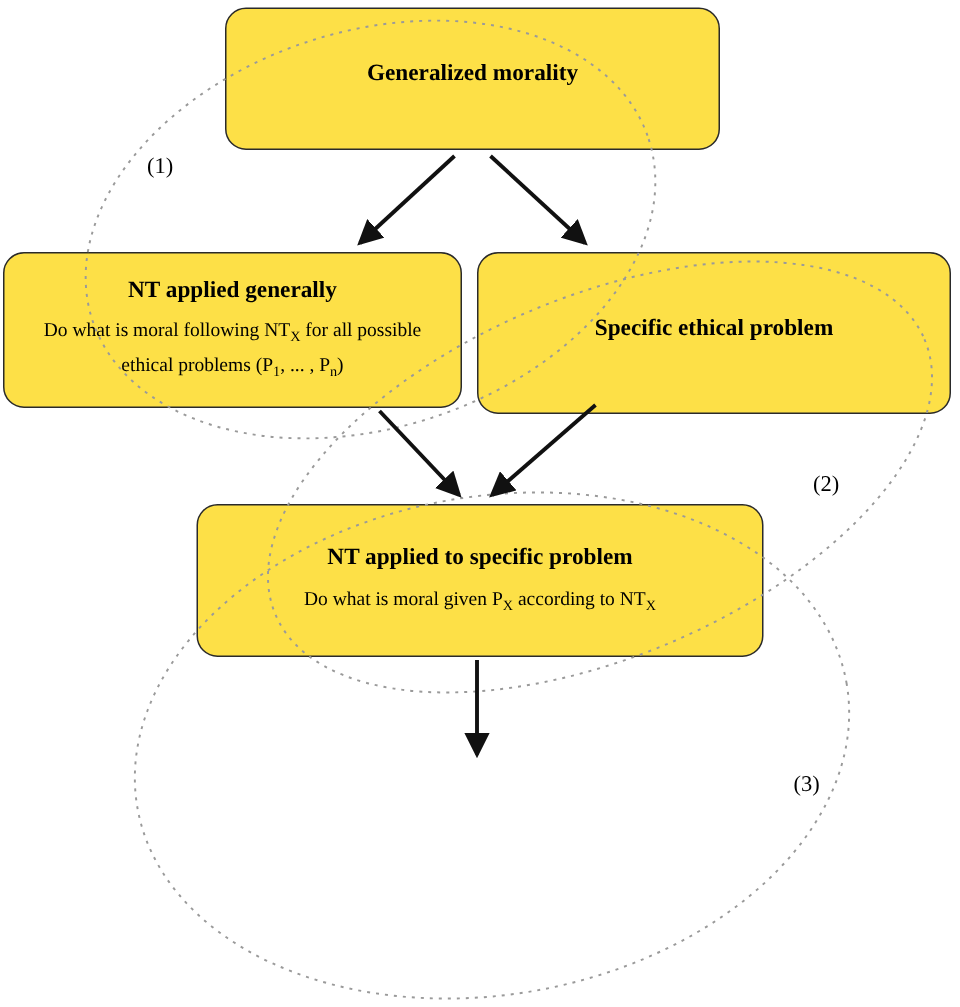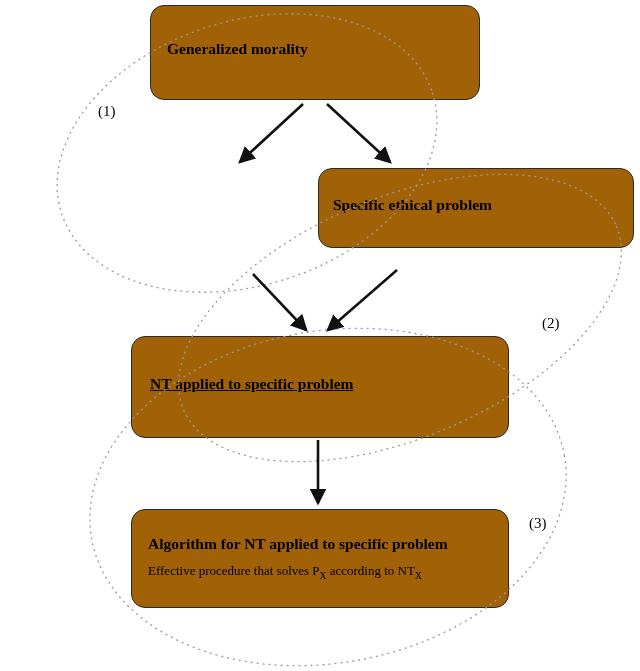--- a/index.html
+++ b/index.html
@@ -11,23 +11,24 @@
   .canvas {
     position: relative;
     width: 640px;
     height: 671px;
     background: #ffffff;
     overflow: hidden;
   }
   .node {
     position: absolute;
     box-sizing: border-box;
-    background: #a16207;
+    background: #fde047;
     border: 1px solid #2a2a2a;
     border-radius: 14px;
+    text-align: center;
     z-index: 2;
     display: flex;
     flex-direction: column;
     justify-content: center;
   }
   .node .title {
     font-weight: bold;
     font-size: 15.5px;
     color: #000000;
     margin: 0 0 7px 0;
@@ -35,22 +36,22 @@
   }
   .node .body {
     font-size: 13px;
     color: #000000;
     margin: 0;
     line-height: 1.55;
   }
   .node .body sub { font-size: 9.5px; }
   #box-generalized { left: 150px; top: 5px;   width: 330px; height: 95px;  padding: 6px 16px; }
   #box-general     { left: 2px;   top: 168px; width: 306px; height: 104px; padding: 6px 9px;  }
-  #box-specific    { left: 318px; top: 168px; width: 316px; height: 80px; padding: 6px 14px; gap: 20px; }
-  #box-ntspecific  { left: 131px; top: 336px; width: 378px; height: 102px; padding: 6px 18px; text-decoration: underline; }
+  #box-specific    { left: 318px; top: 168px; width: 316px; height: 108px; padding: 6px 14px; gap: 20px; }
+  #box-ntspecific  { left: 131px; top: 336px; width: 378px; height: 102px; padding: 6px 18px; }
   #box-algorithm   { left: 131px; top: 509px; width: 378px; height: 99px;  padding: 6px 16px; }
   .overlay {
     position: absolute;
     left: 0; top: 0;
     width: 640px; height: 671px;
     z-index: 3;
     pointer-events: none;
   }
   .group-label {
     position: absolute;
@@ -64,33 +65,34 @@
 </style>
 </head>
 <body>
 
 <div class="canvas">
 
   <div class="node" id="box-generalized">
     <p class="title">Generalized morality</p>
   </div>
 
+  <div class="node" id="box-general">
+    <p class="title">NT applied generally</p>
+    <p class="body">Do what is moral following NT<sub>X</sub> for all possible ethical problems (P<sub>1</sub>, ... , P<sub>n</sub>)</p>
+  </div>
 
   <div class="node" id="box-specific">
     <p class="title">Specific ethical problem</p>
   </div>
 
   <div class="node" id="box-ntspecific">
     <p class="title">NT applied to specific problem</p>
+    <p class="body">Do what is moral given P<sub>X</sub> according to NT<sub>X</sub></p>
   </div>
 
-  <div class="node" id="box-algorithm">
-    <p class="title">Algorithm for NT applied to specific problem</p>
-    <p class="body">Effective procedure that solves P<sub>X</sub> according to NT<sub>X</sub></p>
-  </div>
 
   <svg class="overlay" width="640" height="671" viewBox="0 0 640 671" xmlns="http://www.w3.org/2000/svg">
     <defs>
       <marker id="arrowhead" viewBox="0 0 10 10" refX="8.5" refY="5" markerWidth="6.5" markerHeight="6.5" orient="auto-start-reverse">
         <path d="M0,0 L10,5 L0,10 z" fill="#111111"></path>
       </marker>
     </defs>
 
     <ellipse cx="247" cy="153" rx="195" ry="132" transform="rotate(-18 247 153)" fill="none" stroke-width="1.3" stroke-dasharray="2 4" stroke="#9a9a9a"></ellipse>
     <ellipse cx="400" cy="318" rx="235" ry="120" transform="rotate(-23 400 318)" fill="none" stroke-width="1.3" stroke-dasharray="2 4" stroke="#9a9a9a"></ellipse>

